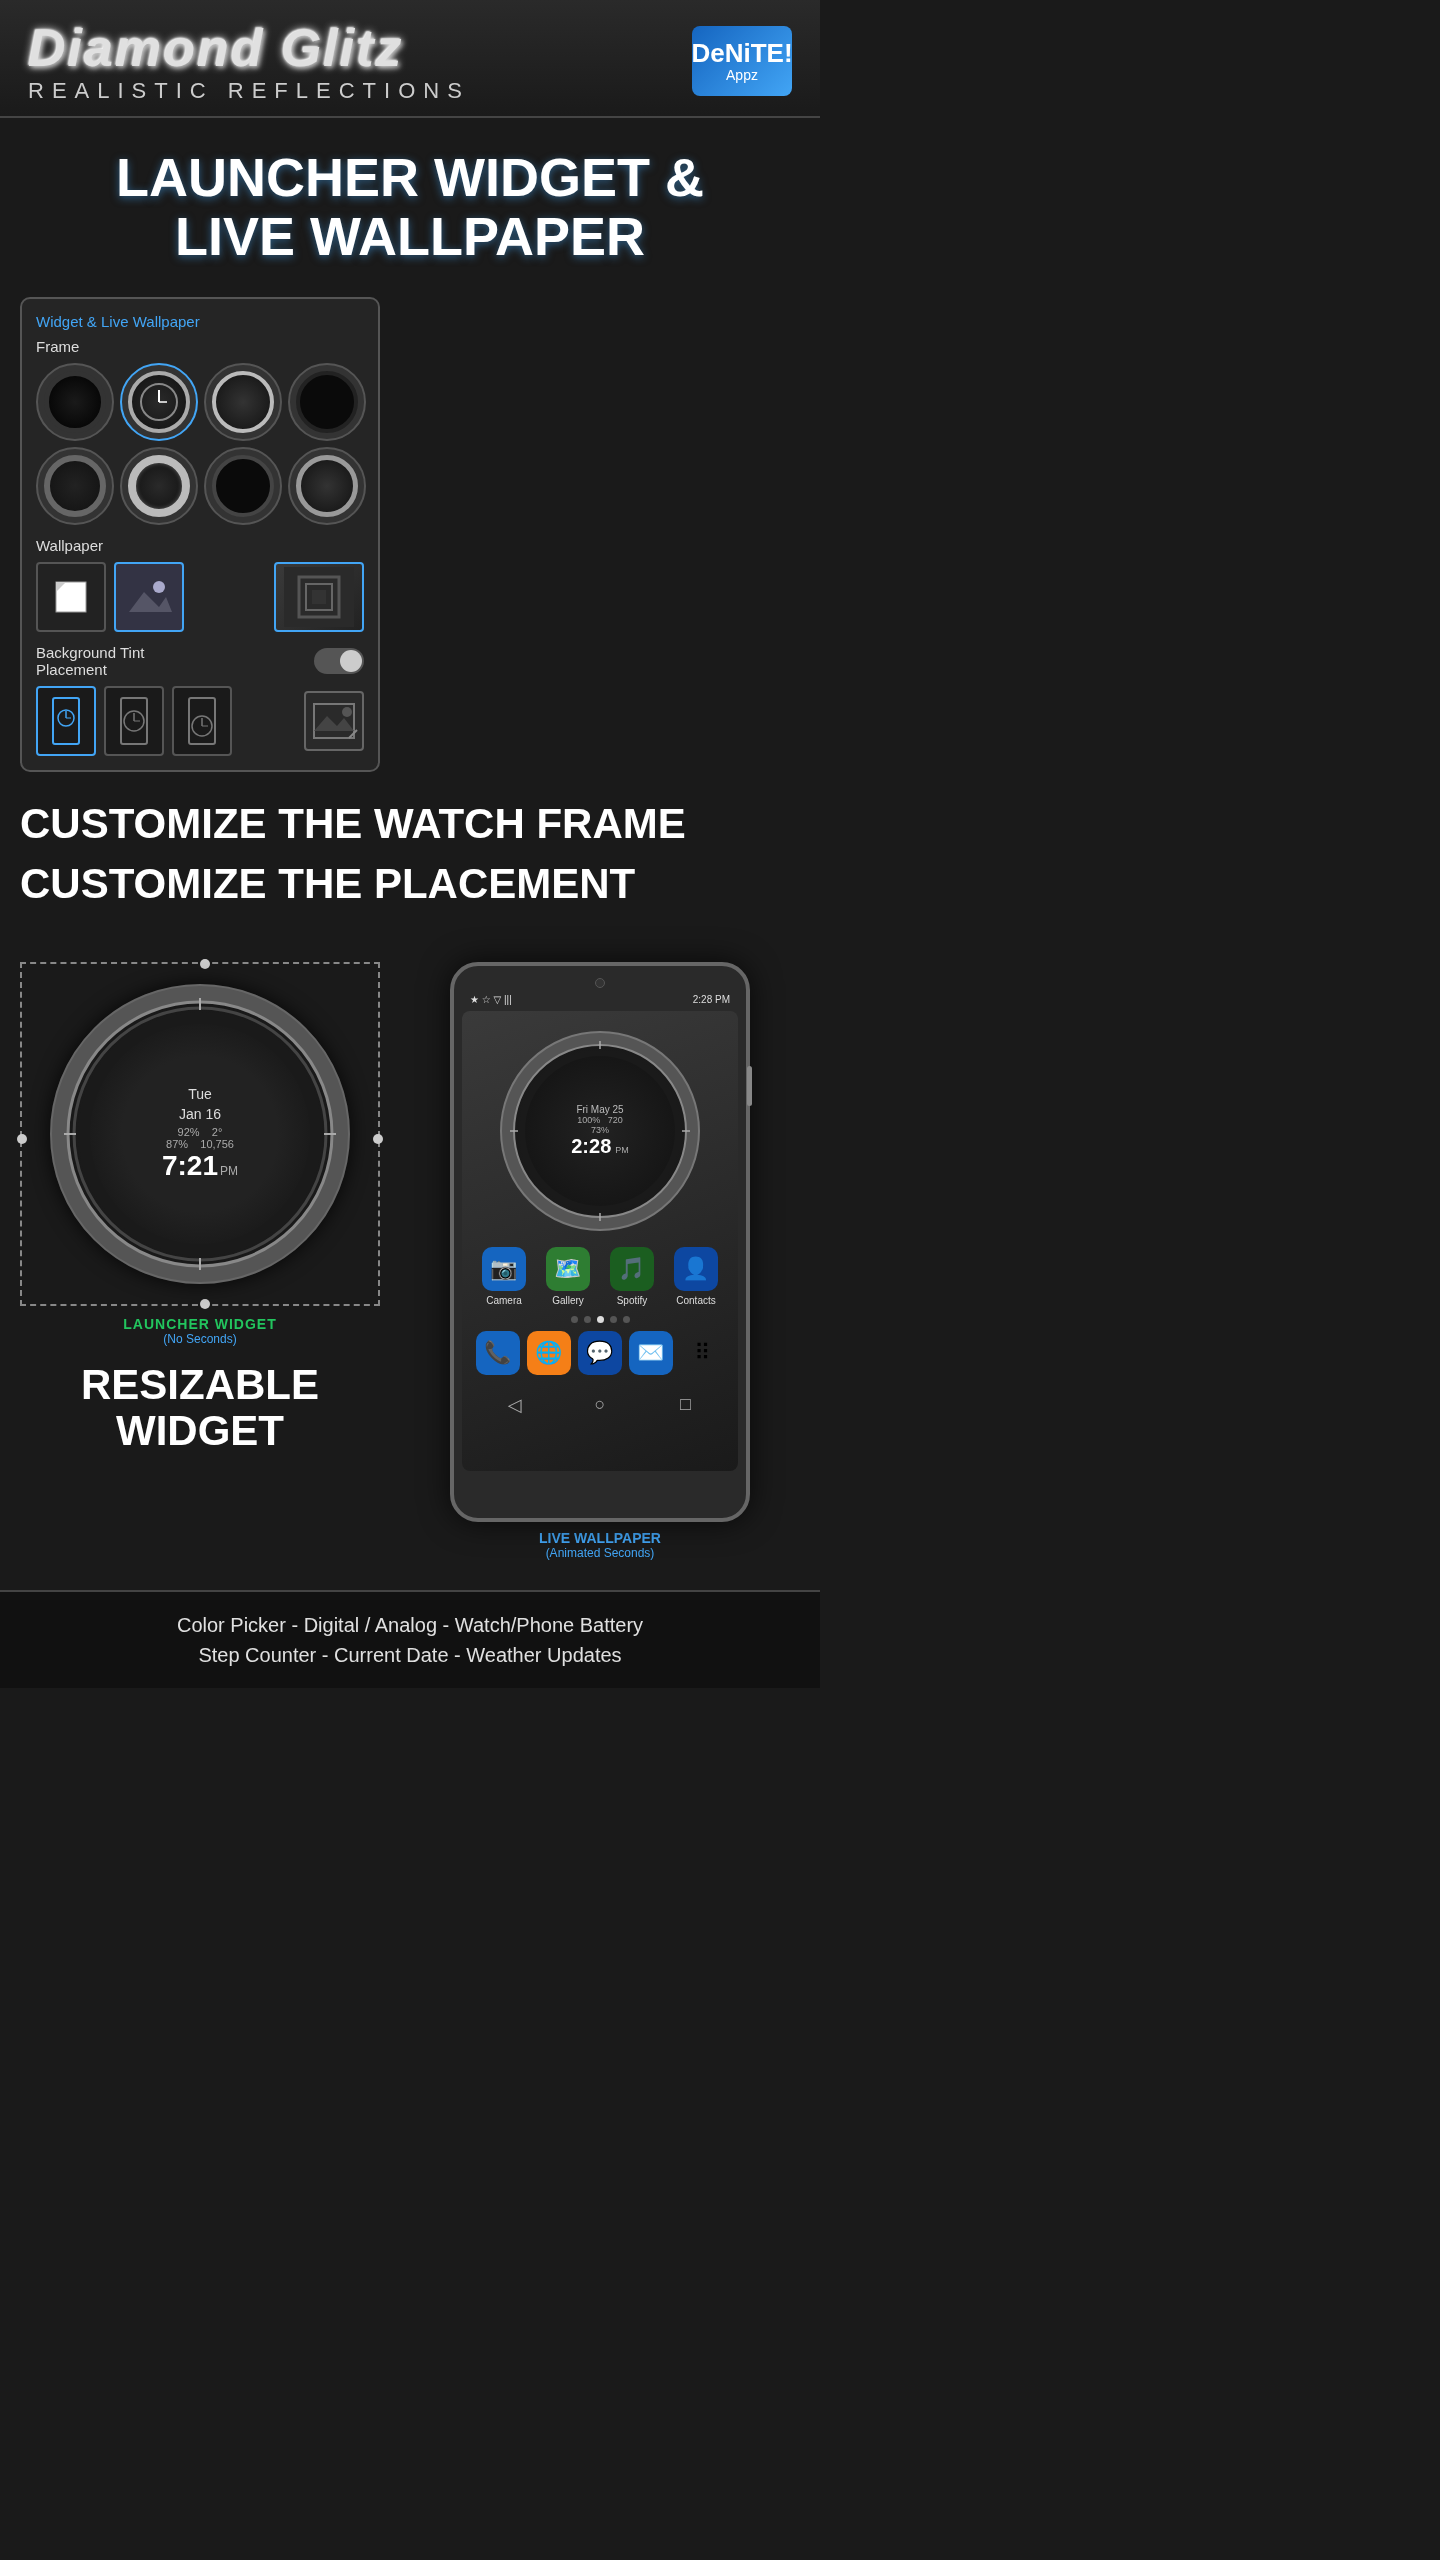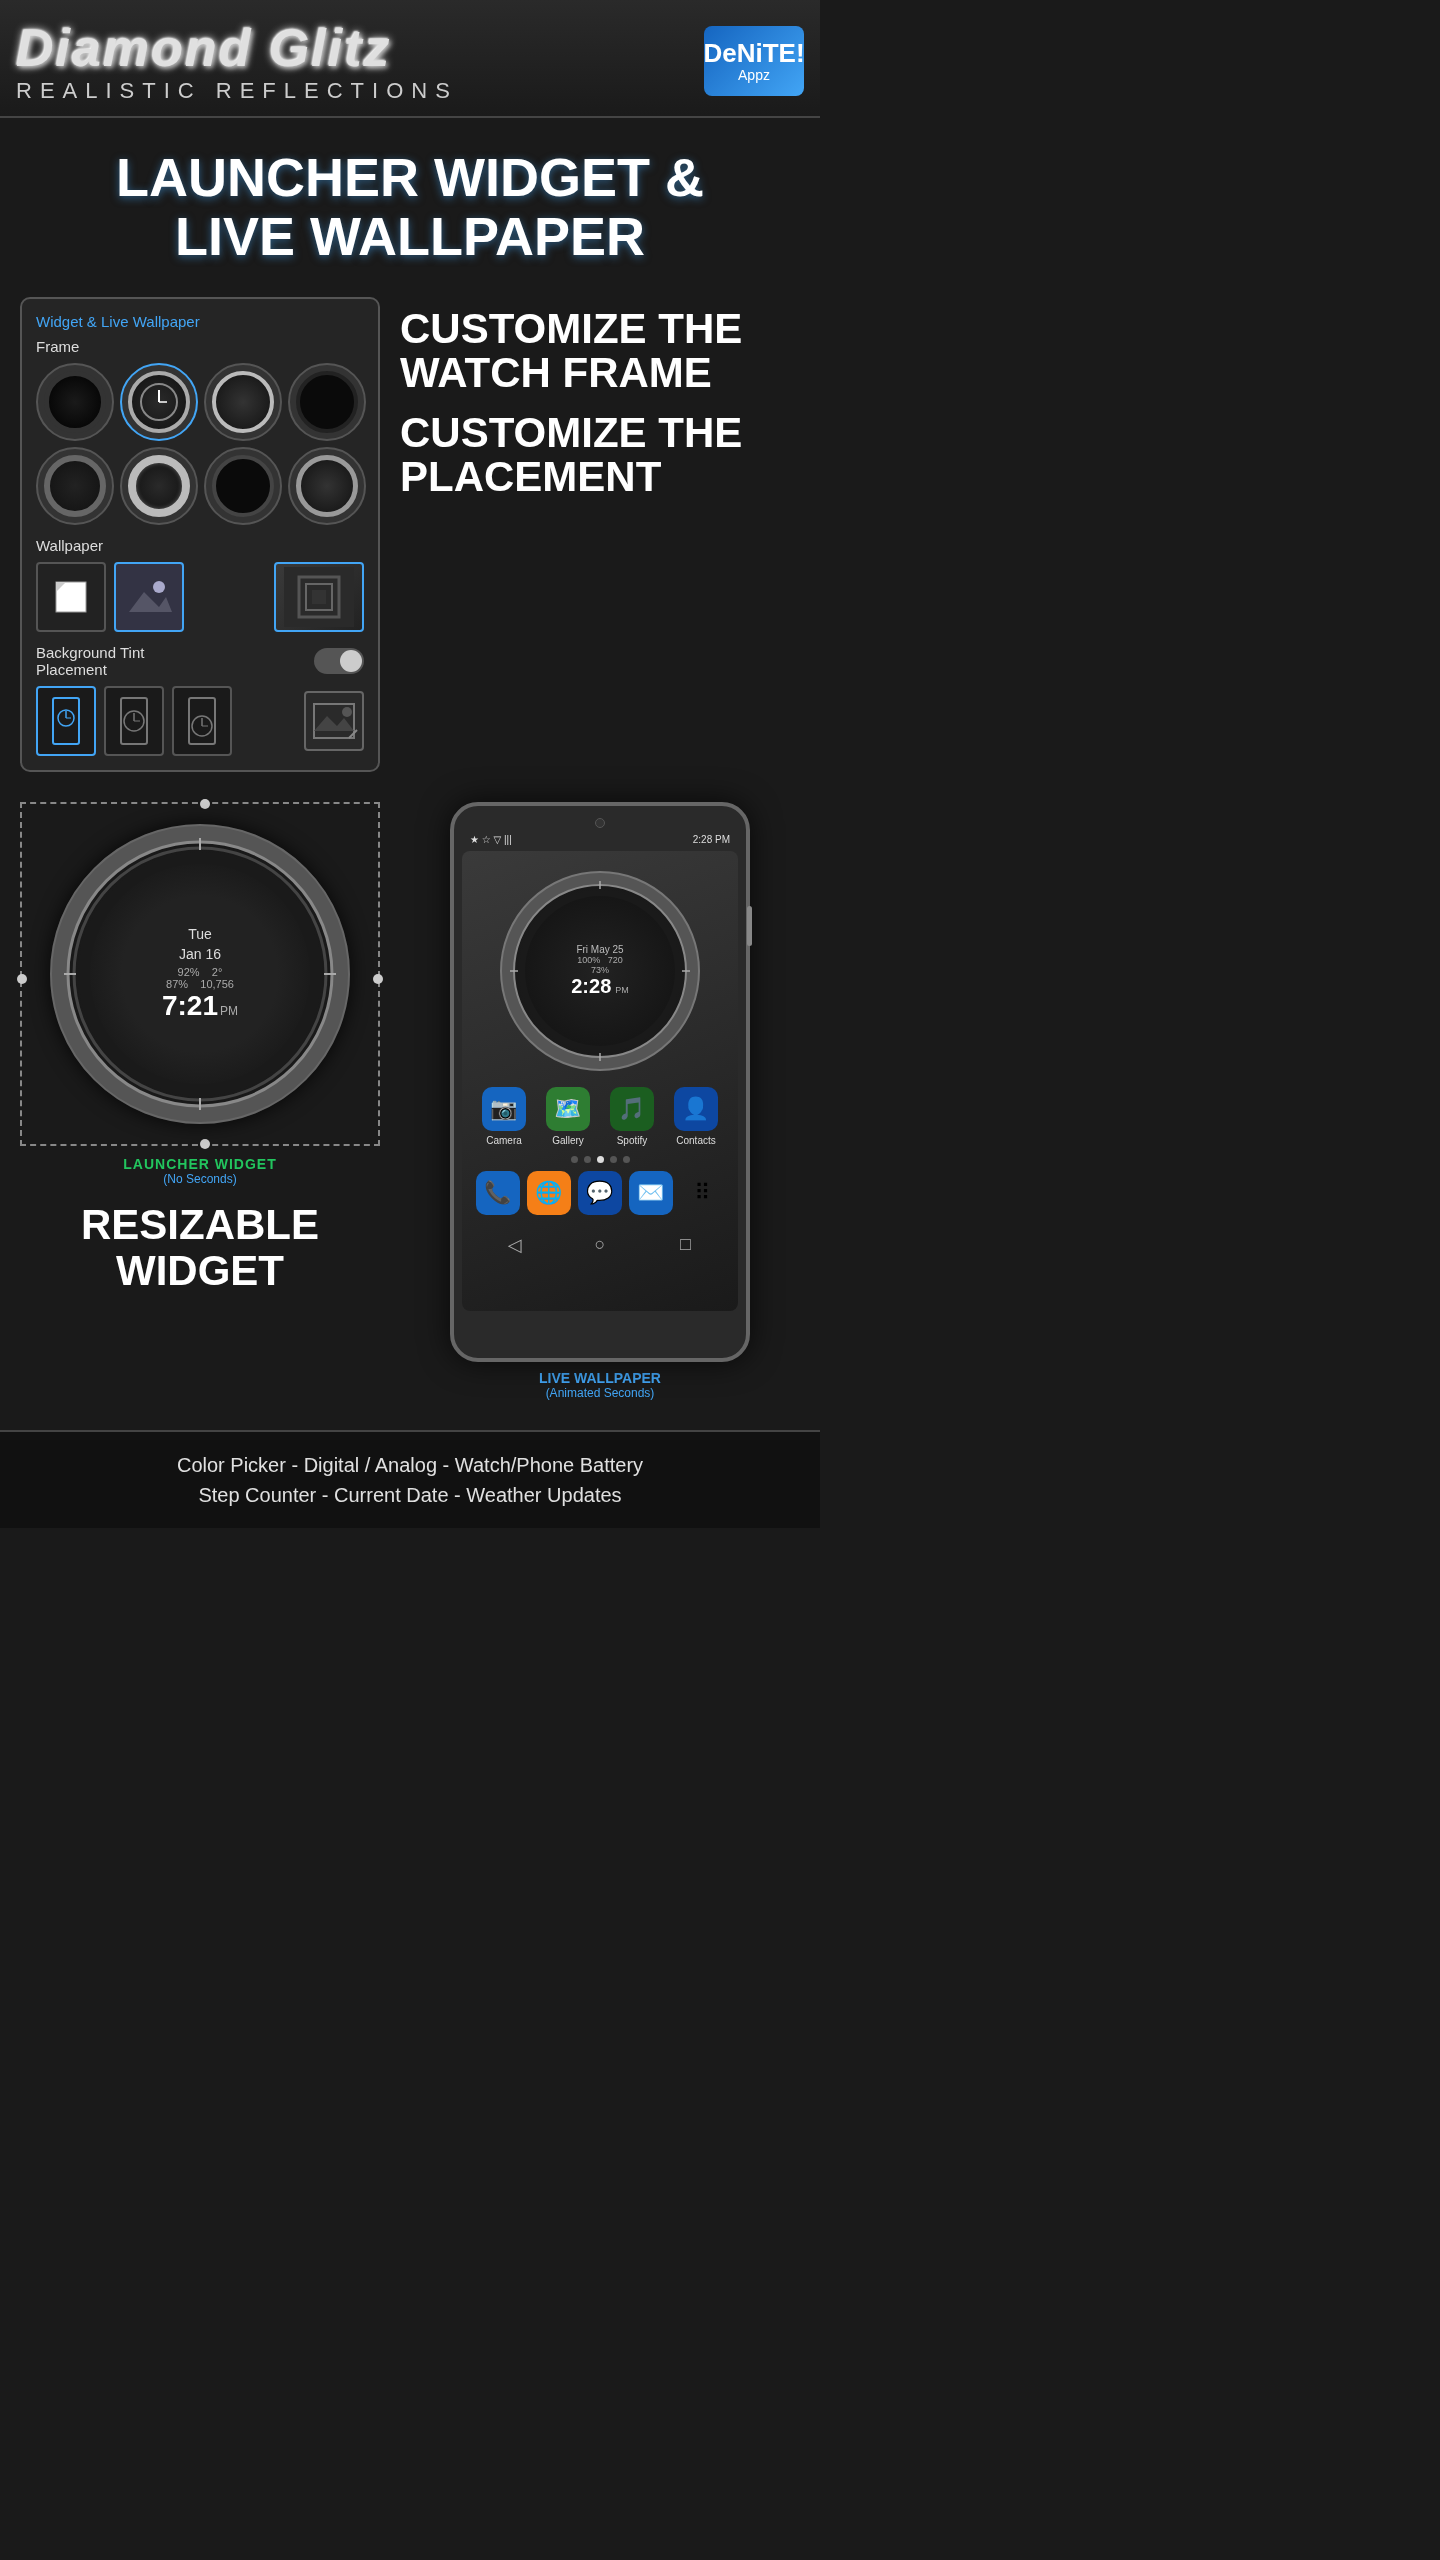--- a/index.html
+++ b/index.html
@@ -8,21 +8,21 @@
       min-height: 2560px;
       background: #1a1a1a;
       font-family: Arial, sans-serif;
       overflow-x: hidden;
     }
 
     
     .header {
       background: linear-gradient(180deg, #2a2a2a 0%, #1a1a1a 100%);
       border-bottom: 2px solid #444;
-      padding: 18px 16px 12px;
+      padding: 18px 28px 12px;
       display: flex;
       align-items: center;
       justify-content: space-between;
     }
     .header-title {
       text-align: left;
     }
     .header-title .diamond-glitz {
       font-size: 52px;
       font-weight: bold;
@@ -68,20 +68,21 @@
       line-height: 1.1;
       text-transform: uppercase;
       text-shadow: 0 2px 8px rgba(66,165,245,0.5);
     }
 
     
     .content-area {
       display: flex;
       gap: 20px;
       padding: 10px 20px;
+      flex-direction: column;
     }
 
     
     .widget-panel {
       width: 360px;
       min-width: 360px;
       background: #252525;
       border: 2px solid #555;
       border-radius: 10px;
       padding: 14px;

